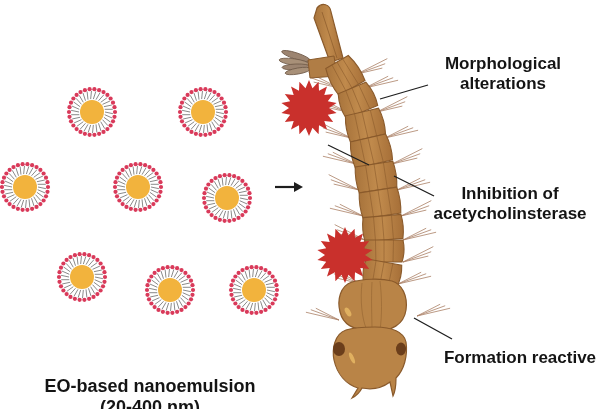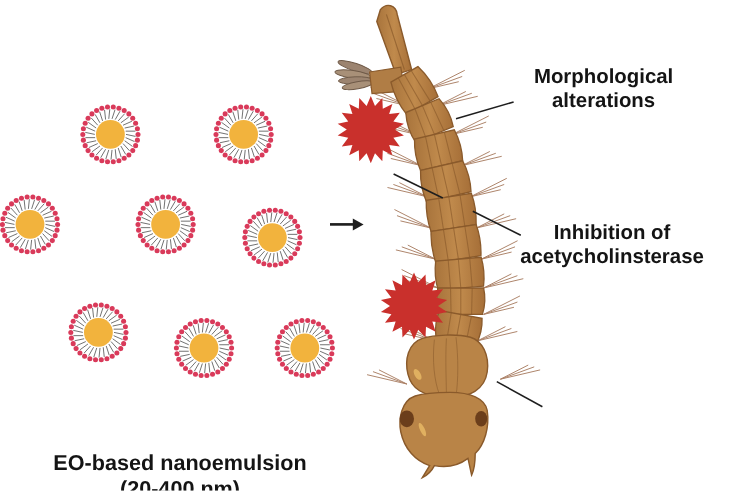--- a/index.html
+++ b/index.html
@@ -729,18 +729,19 @@
 
   <div id="lbl-inhib" class="label">
     <div>Inhibition of</div>
     <div>acetycholinsterase</div>
   </div>
   <div id="lbl-morph" class="label">
     <div>Morphological</div>
     <div>alterations</div>
   </div>
   <div id="lbl-ros" class="label">
+    <div>Formation reactive</div>
   </div>
   <div id="lbl-nano" class="label">
     <div>EO-based nanoemulsion</div>
     <div>(20-400 nm)</div>
   </div>
 </div>
 
 </body></html>

